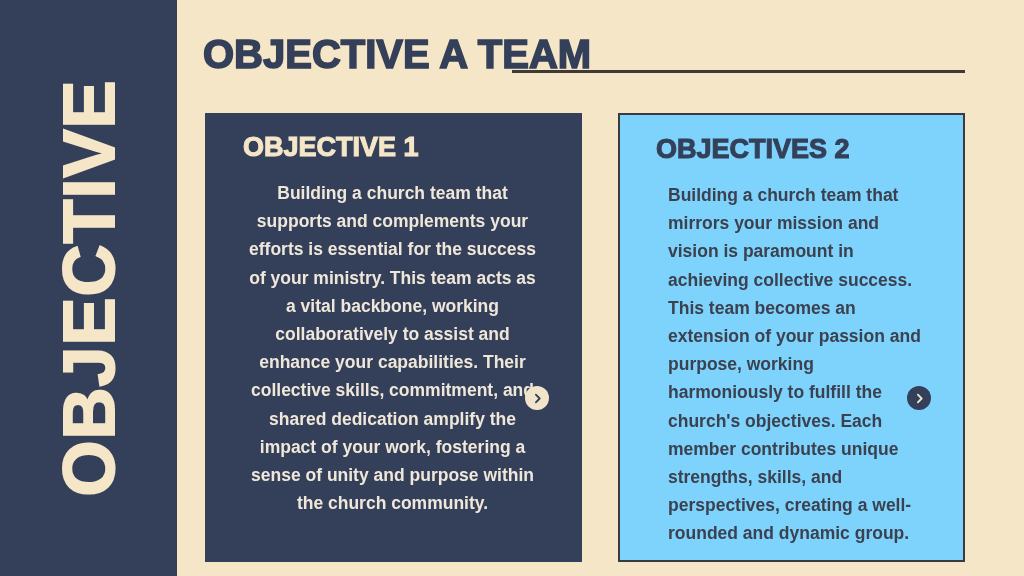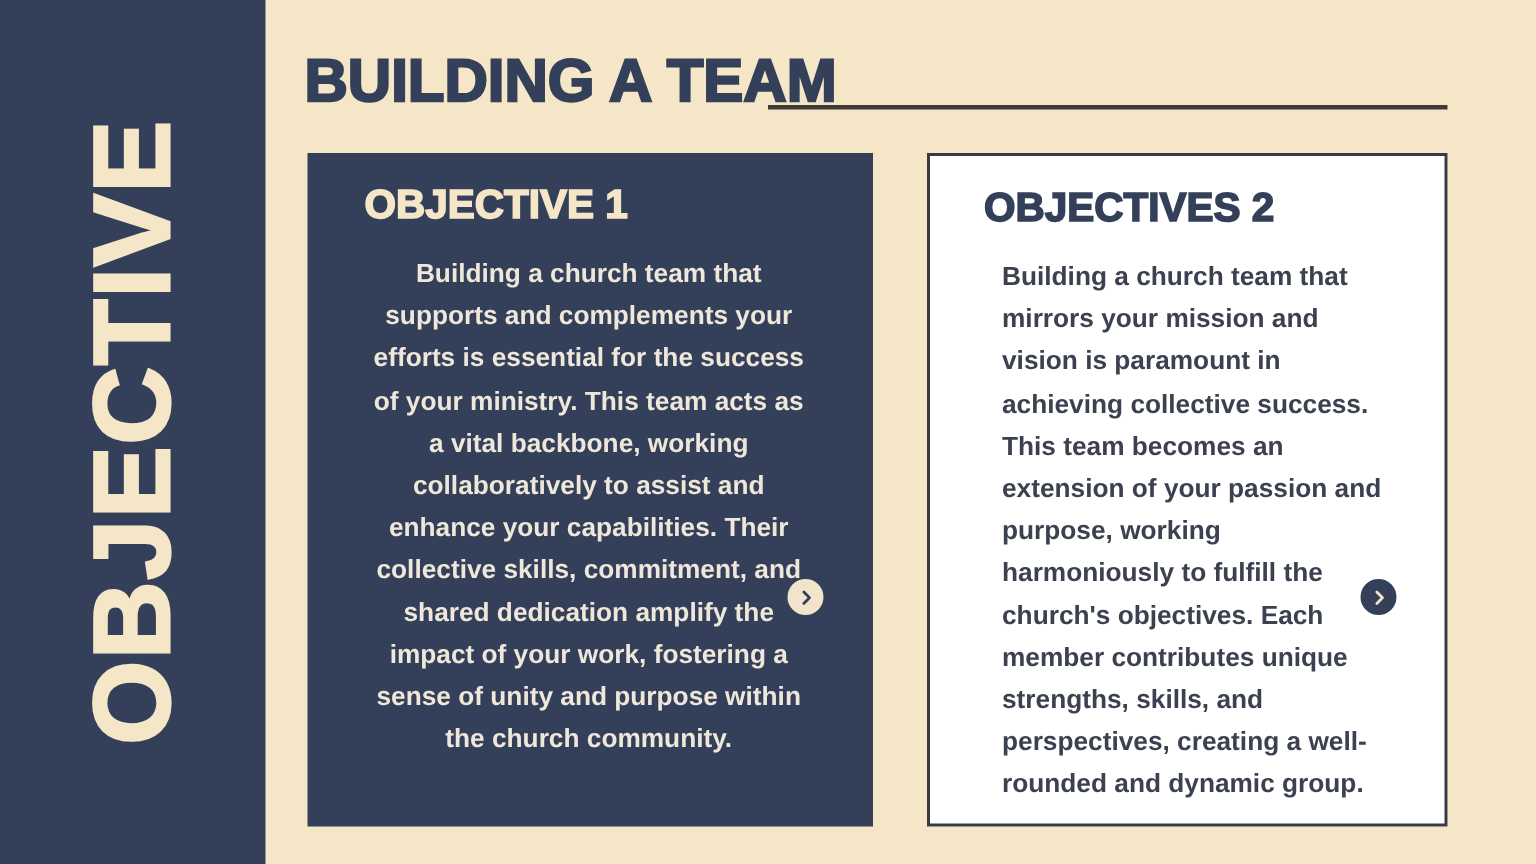--- a/index.html
+++ b/index.html
@@ -93,36 +93,36 @@
 
   
   #cards {
     position: absolute;
     left: 0;
     top: 97px;
   }
 
   .card {
     position: absolute;
-    top: 5px;
+    top: 16px;
     height: 449px;
     box-sizing: border-box;
     padding: 18px 40px 0 24px;
   }
 
   #card-1 {
     left: 205px;
     width: 377px;
     background: #344059;
   }
 
   #card-2 {
     left: 618px;
     width: 347px;
-    background: #ffffff;
+    background: #7dd3fc;
     border: 2px solid #3a3a42;
   }
 
   .card-title {
     font-family: "Liberation Sans", sans-serif;
     font-weight: 700;
     font-size: 27px;
     line-height: 32px;
     letter-spacing: 0px;
     margin: 0 0 16px 14px;
@@ -193,21 +193,21 @@
 
 <div id="slide">
 
   <div id="sidebar">
     <div id="sidebar-label-wrap">
       <div id="sidebar-label">OBJECTIVE</div>
     </div>
   </div>
 
   <div id="header">
-    <div id="page-title">BUILDING A TEAM</div>
+    <div id="page-title">OBJECTIVE A TEAM</div>
     <div id="header-rule"></div>
   </div>
 
   <div id="cards">
 
     <div class="card" id="card-1">
       <div class="card-title">OBJECTIVE 1</div>
       <p class="card-body">Building a church team that supports and complements your efforts is essential for the success of your ministry. This team acts as a vital backbone, working collaboratively to assist and enhance your capabilities. Their collective skills, commitment, and shared dedication amplify the impact of your work, fostering a sense of unity and purpose within the church community.</p>
     </div>
 

